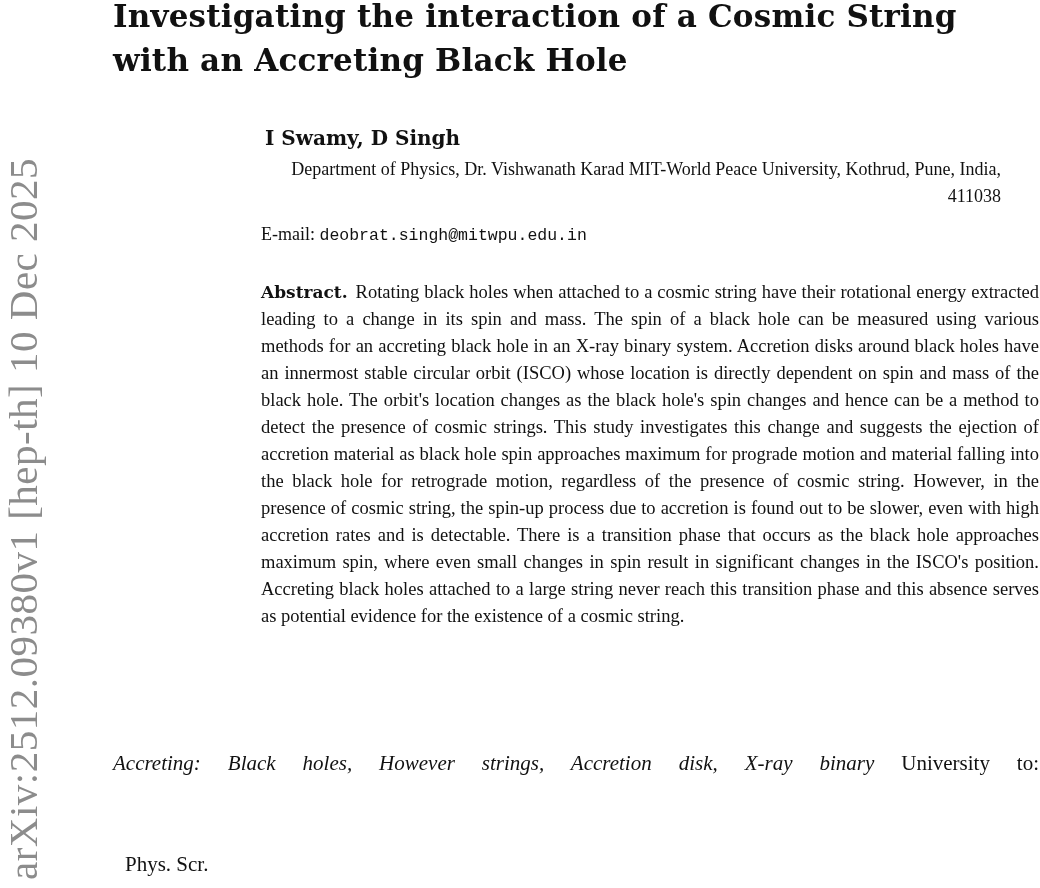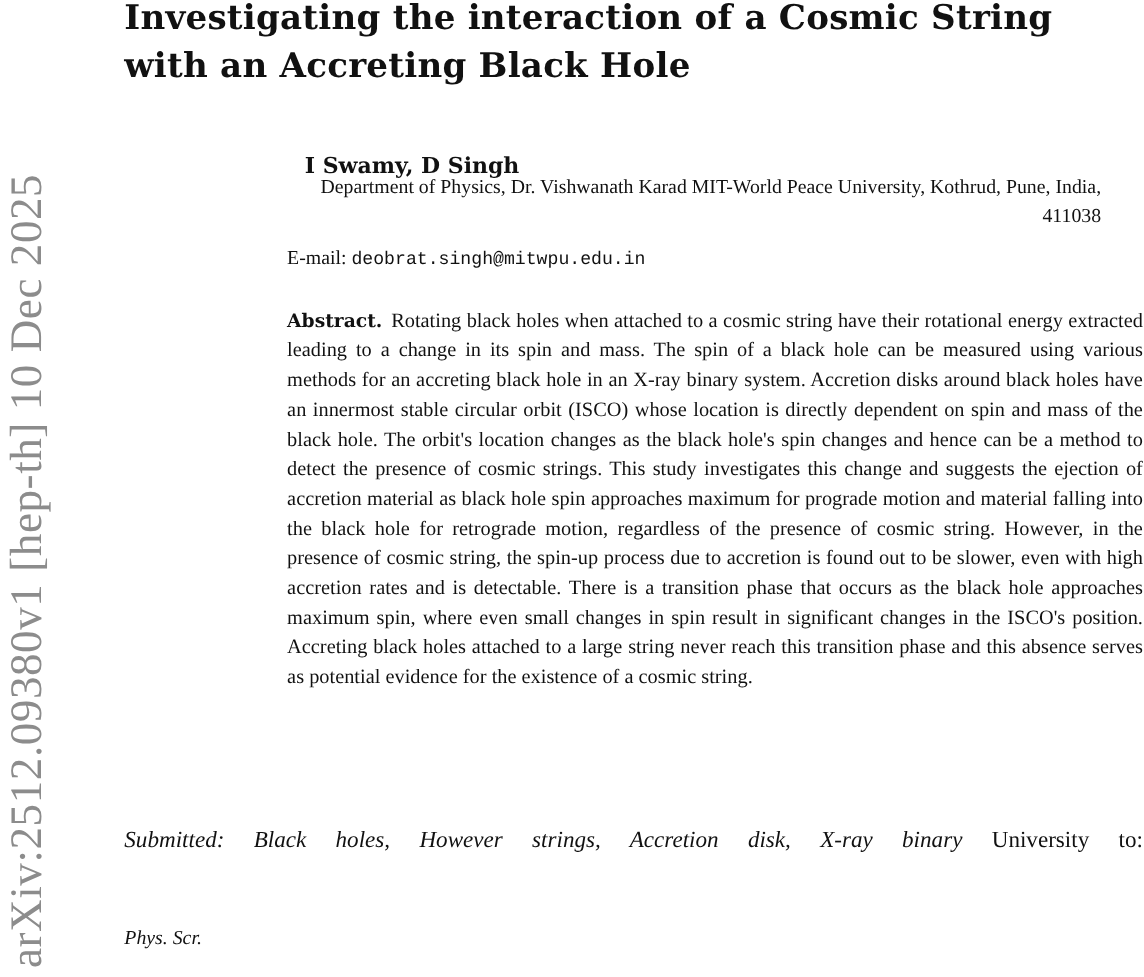--- a/index.html
+++ b/index.html
@@ -20,21 +20,21 @@
   }
   .title {
     position: absolute; left: 113px; top: -6px; width: 900px;
     font-family: "DejaVu Serif", serif; font-weight: bold;
     font-size: 31px; line-height: 44px; color: #111; letter-spacing: 0.2px;
     margin: 0;
   }
   .authors {
     position: absolute; left: 261px; top: 120px;
     font-family: "DejaVu Serif", serif; font-weight: bold;
-    font-size: 20px; line-height: 28px; margin: 16px; text-align: center;
+    font-size: 20px; line-height: 28px; margin: 4px; text-align: center;
   }
   .affil {
     position: absolute; left: 261px; top: 156px; width: 740px;
     font-size: 18px; line-height: 27px; margin: 0; text-align: right;
   }
   .email {
     position: absolute; left: 261px; top: 221px;
     font-size: 18px; line-height: 26px; margin: 0;
   }
   .email .addr { font-family: "Liberation Mono", "DejaVu Sans Mono", monospace; font-size: 16.5px; }
@@ -43,21 +43,21 @@
     font-size: 18.5px; line-height: 27px; text-align: justify; margin: 0;
   }
   .abstract .lbl { font-family: "DejaVu Serif", serif; font-weight: bold; font-size: 17px; margin-right: 8px; }
   .keywords {
     position: absolute; left: 113px; top: 749px; width: 926px;
     font-size: 21px; line-height: 28px; text-align: justify; text-align-last: justify; margin: 0;
   }
   .keywords .kw-label, .keywords .kw-list { font-style: italic; }
   .journal {
     position: absolute; left: 113px; top: 838px;
-    font-size: 18px; line-height: 28px; font-style: italic; margin: 0;
+    font-size: 21px; line-height: 28px; margin: 12px;
   }
 </style>
 </head>
 <body>
 
 <div class="arxiv-stamp">
   <span>arXiv:2512.09380v1  [hep-th]  10 Dec 2025</span>
 </div>
 
 <h1 class="title">Investigating the interaction of a Cosmic String with an Accreting Black Hole</h1>
@@ -68,18 +68,18 @@
 
 <p class="email">
   <span>E-mail: </span><span class="addr">deobrat.singh@mitwpu.edu.in</span>
 </p>
 
 <p class="abstract">
   <span class="lbl">Abstract.</span><span>Rotating black holes when attached to a cosmic string have their rotational energy extracted leading to a change in its spin and mass.  The spin of a black hole can be measured using various methods for an accreting black hole in an X-ray binary system. Accretion disks around black holes have an innermost stable circular orbit (ISCO) whose location is directly dependent on spin and mass of the black hole.  The orbit's location changes as the black hole's spin changes and hence can be a method to detect the presence of cosmic strings. This study investigates this change and suggests the ejection of accretion material as black hole spin approaches maximum for prograde motion and material falling into the black hole for retrograde motion, regardless of the presence of cosmic string. However, in the presence of cosmic string, the spin-up process due to accretion is found out to be slower, even with high accretion rates and is detectable.  There is a transition phase that occurs as the black hole approaches maximum spin, where even small changes in spin result in significant changes in the ISCO's position.  Accreting black holes attached to a large string never reach this transition phase and this absence serves as potential evidence for the existence of a cosmic string.</span>
 </p>
 
 <p class="keywords">
-  <span class="kw-label">Submitted:</span>
+  <span class="kw-label">Accreting:</span>
   <span class="kw-list">Black holes, However strings, Accretion disk, X-ray binary</span>
   <span>University to:</span>
 </p>
 
 <p class="journal">Phys. Scr.</p>
 
 </body></html>

